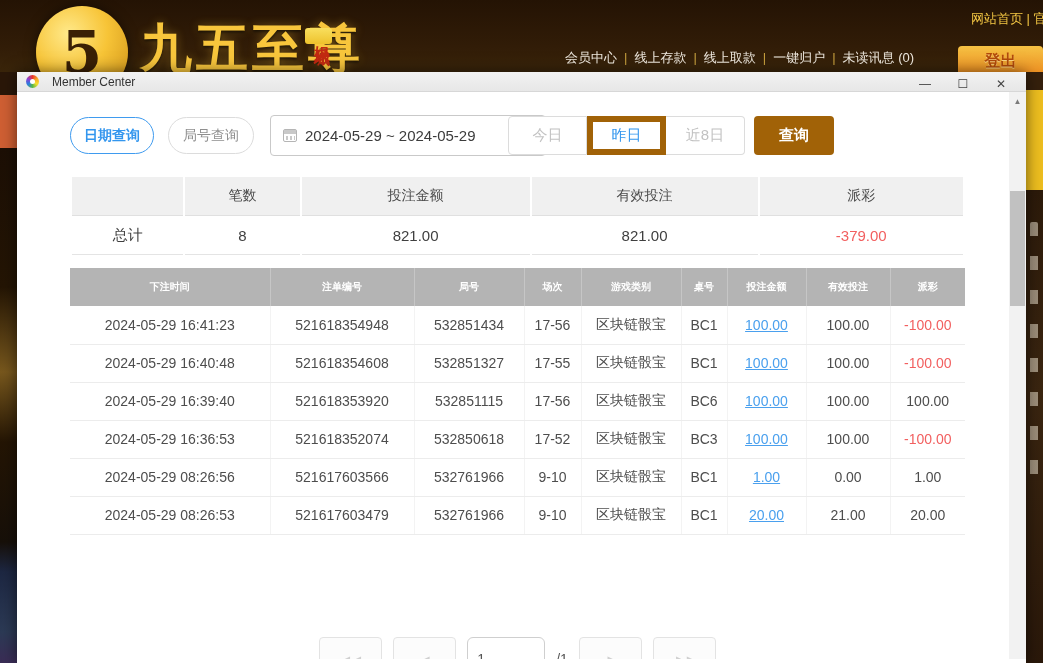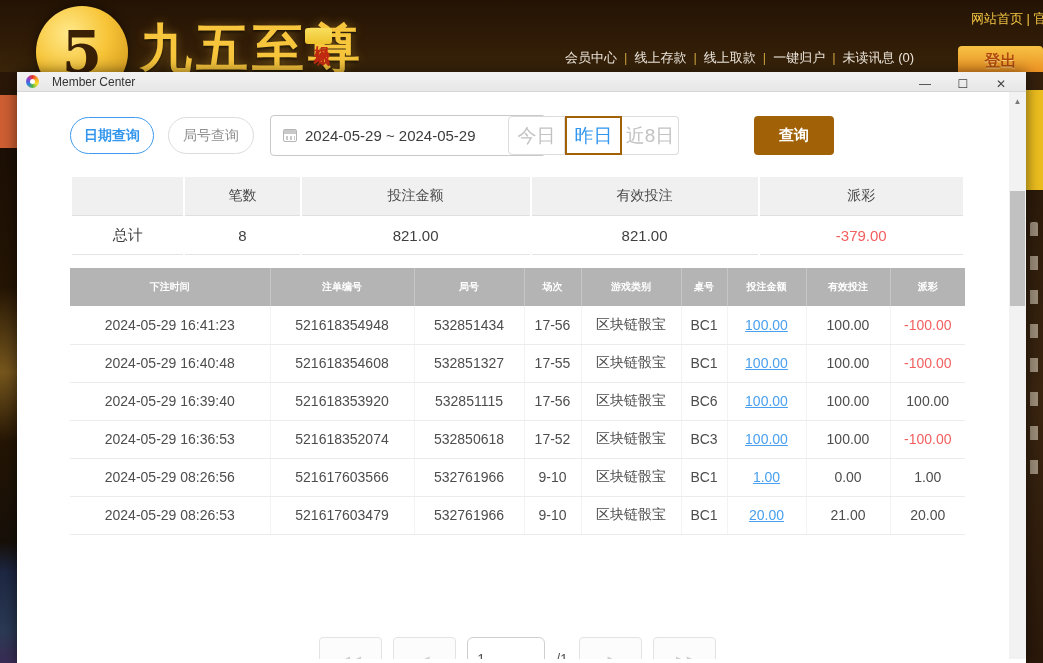--- a/index.html
+++ b/index.html
@@ -76,25 +76,25 @@
   .pill-date { left:0px; top:2px; width:84px; border:1px solid #3f9bef; color:#3396ee; font-weight:bold; }
   .pill-round { left:98px; top:2px; width:86px; border:1px solid #dcdcdc; color:#8f8f8f; }
   .date-field { position:absolute; left:200px; top:0px; width:276px; height:41px; border:1px solid #c9c9c9;
                 border-radius:4px; background:#fff; display:flex; align-items:center; cursor:text; }
   .cal-icon { width:14px; height:13px; margin:0 8px 0 12px; border:1px solid #b5b5b5; border-radius:2px; position:relative; }
   .cal-icon::before { content:""; position:absolute; left:0; top:0; right:0; height:4px; background:#c9c9c9; }
   .cal-icon::after { content:""; position:absolute; left:2px; top:6px; width:9px; height:4px;
                      background:repeating-linear-gradient(to right,#c9c9c9 0 2px, transparent 2px 4px); }
   .date-text { font-size:15px; color:#3c3c3c; }
   .quick-group { position:absolute; left:438px; top:1px; display:flex; height:39px; }
-  .quick-btn { width:57px; height:39px; background:#fff; border:1px solid #dcdcdc; border-left:none;
-               color:#c2c2c2; font-size:19px; cursor:pointer; }
+  .quick-btn { width:79px; height:39px; background:#fff; border:1px solid #dcdcdc; border-left:none;
+               color:#c2c2c2; font-size:15px; cursor:pointer; }
   .quick-btn:first-child { border-left:1px solid #dcdcdc; border-radius:4px 0 0 4px; }
   .quick-btn:last-child { border-radius:0 4px 4px 0; }
-  .quick-btn.active { border:2px solid #a16207; color:#3396ee; background:#fff; }
+  .quick-btn.active { border:6px solid #a16207; color:#3396ee; background:#fff; }
   .search-btn { position:absolute; left:684px; top:1px; width:80px; height:39px; border:none; border-radius:4px;
                 background:#a16207; color:#fff; font-size:15px; font-weight:bold; cursor:pointer; }
 
   
   .summary { position:absolute; left:53px; top:85px; width:895px; border-collapse:separate; border-spacing:2px 0; }
   .summary th { height:39px; background:#f0f0f0; color:#4a4a4a; font-size:14px; font-weight:normal; }
   .summary td { height:39px; background:#fff; color:#3f3f3f; font-size:15px; text-align:center;
                 border-bottom:1px solid #e4e4e4; }
   .summary tr.head th { border-bottom:1px solid #e0e0e0; }
   .neg-val { color:#f25f5f !important; }

